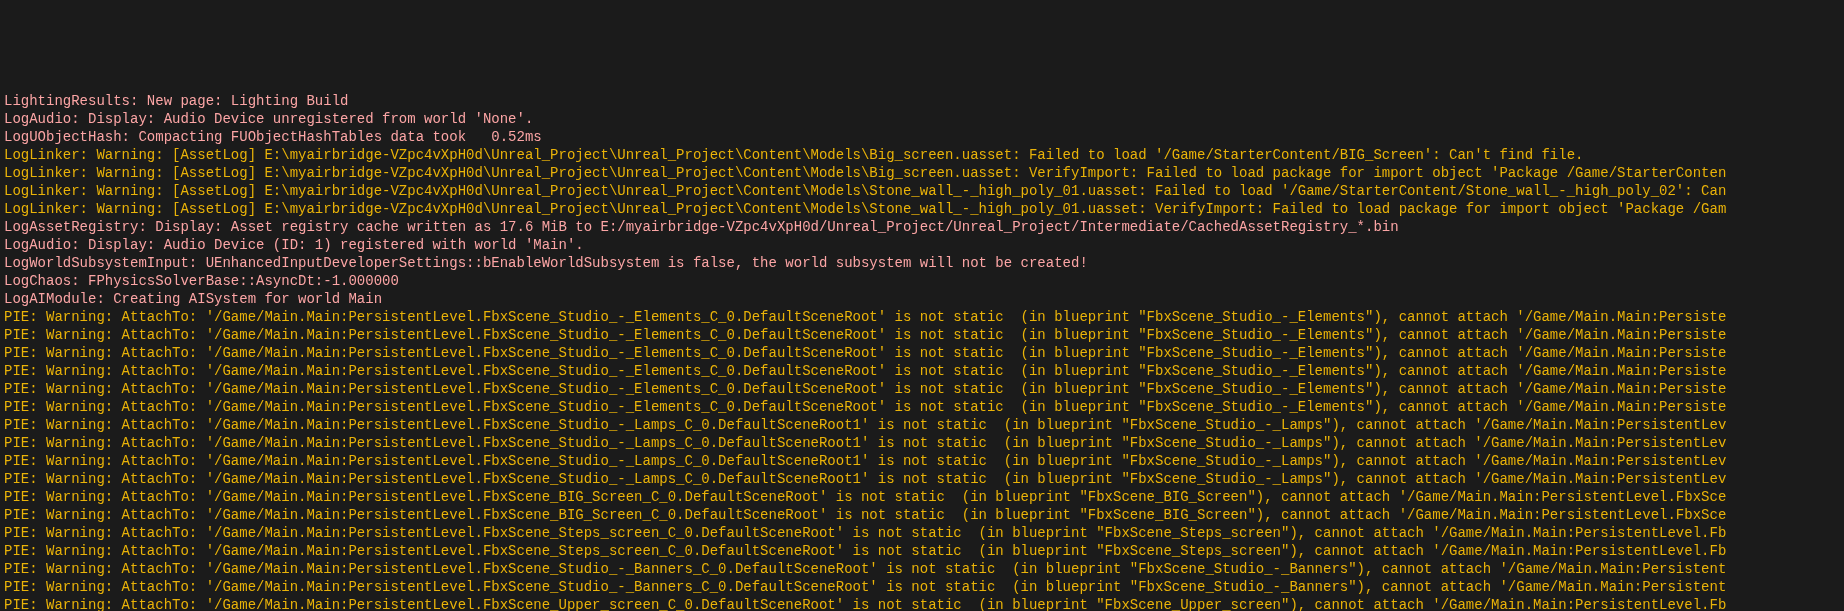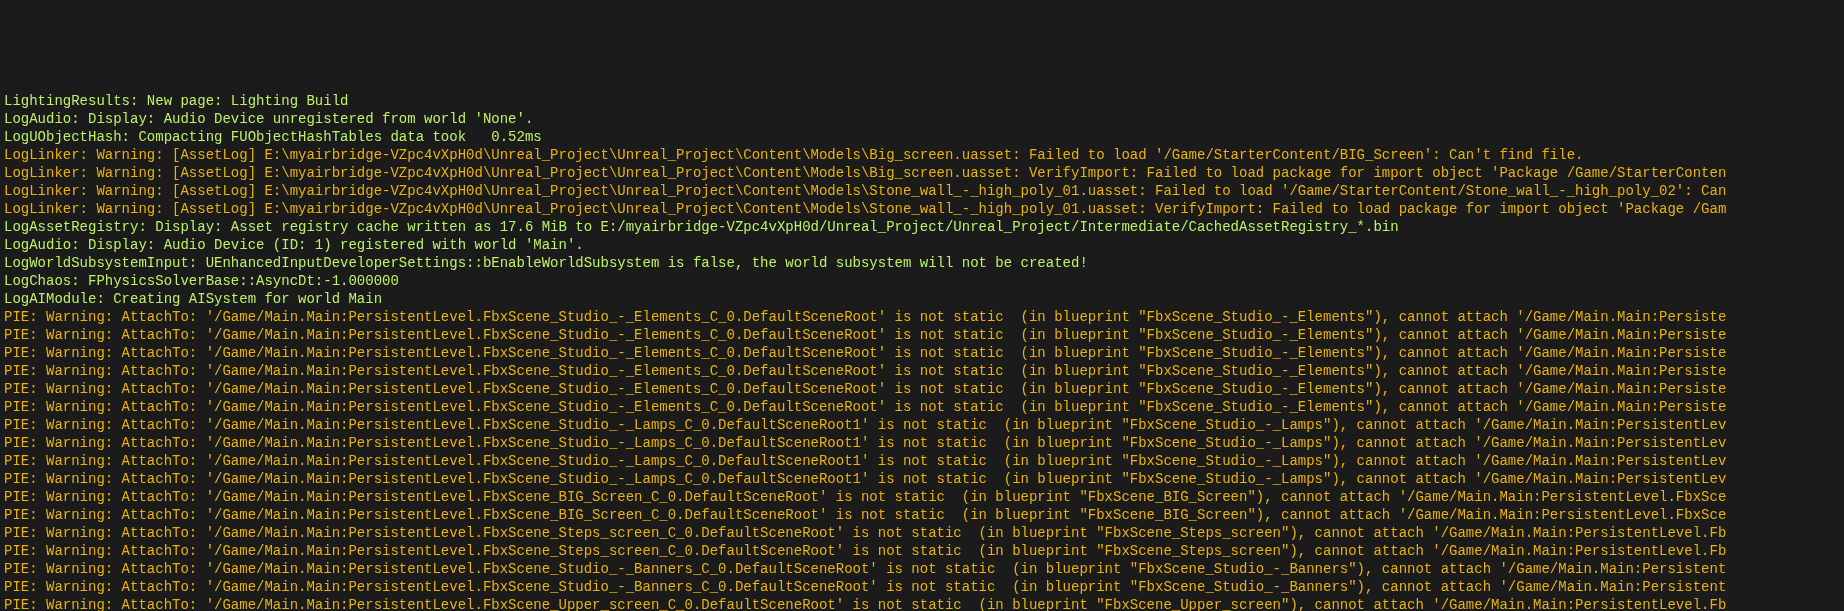--- a/index.html
+++ b/index.html
@@ -13,21 +13,21 @@
     white-space: pre;
     overflow-x: hidden;
   }
   .log {
     padding: 2px 4px 6px 4px;
   }
   .line {
     display: block;
     white-space: pre;
   }
-  .white   { color: #bef264; }
+  .white   { color: #fca5a5; }
   .warn    { color: #eab308; }
 </style>
 </head>
 <body>
 
 
 
 <div class="log" id="log-container"><span class="line white">LightingResults: New page: Lighting Build</span><span class="line white">LogAudio: Display: Audio Device unregistered from world 'None'.</span><span class="line white">LogUObjectHash: Compacting FUObjectHashTables data took   0.52ms</span><span class="line warn">LogLinker: Warning: [AssetLog] E:\myairbridge-VZpc4vXpH0d\Unreal_Project\Unreal_Project\Content\Models\Big_screen.uasset: Failed to load '/Game/StarterContent/BIG_Screen': Can't find file.</span><span class="line warn">LogLinker: Warning: [AssetLog] E:\myairbridge-VZpc4vXpH0d\Unreal_Project\Unreal_Project\Content\Models\Big_screen.uasset: VerifyImport: Failed to load package for import object 'Package /Game/StarterConten</span><span class="line warn">LogLinker: Warning: [AssetLog] E:\myairbridge-VZpc4vXpH0d\Unreal_Project\Unreal_Project\Content\Models\Stone_wall_-_high_poly_01.uasset: Failed to load '/Game/StarterContent/Stone_wall_-_high_poly_02': Can</span><span class="line warn">LogLinker: Warning: [AssetLog] E:\myairbridge-VZpc4vXpH0d\Unreal_Project\Unreal_Project\Content\Models\Stone_wall_-_high_poly_01.uasset: VerifyImport: Failed to load package for import object 'Package /Gam</span><span class="line white">LogAssetRegistry: Display: Asset registry cache written as 17.6 MiB to E:/myairbridge-VZpc4vXpH0d/Unreal_Project/Unreal_Project/Intermediate/CachedAssetRegistry_*.bin</span><span class="line white">LogAudio: Display: Audio Device (ID: 1) registered with world 'Main'.</span><span class="line white">LogWorldSubsystemInput: UEnhancedInputDeveloperSettings::bEnableWorldSubsystem is false, the world subsystem will not be created!</span><span class="line white">LogChaos: FPhysicsSolverBase::AsyncDt:-1.000000</span><span class="line white">LogAIModule: Creating AISystem for world Main</span><span class="line warn">PIE: Warning: AttachTo: '/Game/Main.Main:PersistentLevel.FbxScene_Studio_-_Elements_C_0.DefaultSceneRoot' is not static  (in blueprint "FbxScene_Studio_-_Elements"), cannot attach '/Game/Main.Main:Persiste</span><span class="line warn">PIE: Warning: AttachTo: '/Game/Main.Main:PersistentLevel.FbxScene_Studio_-_Elements_C_0.DefaultSceneRoot' is not static  (in blueprint "FbxScene_Studio_-_Elements"), cannot attach '/Game/Main.Main:Persiste</span><span class="line warn">PIE: Warning: AttachTo: '/Game/Main.Main:PersistentLevel.FbxScene_Studio_-_Elements_C_0.DefaultSceneRoot' is not static  (in blueprint "FbxScene_Studio_-_Elements"), cannot attach '/Game/Main.Main:Persiste</span><span class="line warn">PIE: Warning: AttachTo: '/Game/Main.Main:PersistentLevel.FbxScene_Studio_-_Elements_C_0.DefaultSceneRoot' is not static  (in blueprint "FbxScene_Studio_-_Elements"), cannot attach '/Game/Main.Main:Persiste</span><span class="line warn">PIE: Warning: AttachTo: '/Game/Main.Main:PersistentLevel.FbxScene_Studio_-_Elements_C_0.DefaultSceneRoot' is not static  (in blueprint "FbxScene_Studio_-_Elements"), cannot attach '/Game/Main.Main:Persiste</span><span class="line warn">PIE: Warning: AttachTo: '/Game/Main.Main:PersistentLevel.FbxScene_Studio_-_Elements_C_0.DefaultSceneRoot' is not static  (in blueprint "FbxScene_Studio_-_Elements"), cannot attach '/Game/Main.Main:Persiste</span><span class="line warn">PIE: Warning: AttachTo: '/Game/Main.Main:PersistentLevel.FbxScene_Studio_-_Lamps_C_0.DefaultSceneRoot1' is not static  (in blueprint "FbxScene_Studio_-_Lamps"), cannot attach '/Game/Main.Main:PersistentLev</span><span class="line warn">PIE: Warning: AttachTo: '/Game/Main.Main:PersistentLevel.FbxScene_Studio_-_Lamps_C_0.DefaultSceneRoot1' is not static  (in blueprint "FbxScene_Studio_-_Lamps"), cannot attach '/Game/Main.Main:PersistentLev</span><span class="line warn">PIE: Warning: AttachTo: '/Game/Main.Main:PersistentLevel.FbxScene_Studio_-_Lamps_C_0.DefaultSceneRoot1' is not static  (in blueprint "FbxScene_Studio_-_Lamps"), cannot attach '/Game/Main.Main:PersistentLev</span><span class="line warn">PIE: Warning: AttachTo: '/Game/Main.Main:PersistentLevel.FbxScene_Studio_-_Lamps_C_0.DefaultSceneRoot1' is not static  (in blueprint "FbxScene_Studio_-_Lamps"), cannot attach '/Game/Main.Main:PersistentLev</span><span class="line warn">PIE: Warning: AttachTo: '/Game/Main.Main:PersistentLevel.FbxScene_BIG_Screen_C_0.DefaultSceneRoot' is not static  (in blueprint "FbxScene_BIG_Screen"), cannot attach '/Game/Main.Main:PersistentLevel.FbxSce</span><span class="line warn">PIE: Warning: AttachTo: '/Game/Main.Main:PersistentLevel.FbxScene_BIG_Screen_C_0.DefaultSceneRoot' is not static  (in blueprint "FbxScene_BIG_Screen"), cannot attach '/Game/Main.Main:PersistentLevel.FbxSce</span><span class="line warn">PIE: Warning: AttachTo: '/Game/Main.Main:PersistentLevel.FbxScene_Steps_screen_C_0.DefaultSceneRoot' is not static  (in blueprint "FbxScene_Steps_screen"), cannot attach '/Game/Main.Main:PersistentLevel.Fb</span><span class="line warn">PIE: Warning: AttachTo: '/Game/Main.Main:PersistentLevel.FbxScene_Steps_screen_C_0.DefaultSceneRoot' is not static  (in blueprint "FbxScene_Steps_screen"), cannot attach '/Game/Main.Main:PersistentLevel.Fb</span><span class="line warn">PIE: Warning: AttachTo: '/Game/Main.Main:PersistentLevel.FbxScene_Studio_-_Banners_C_0.DefaultSceneRoot' is not static  (in blueprint "FbxScene_Studio_-_Banners"), cannot attach '/Game/Main.Main:Persistent</span><span class="line warn">PIE: Warning: AttachTo: '/Game/Main.Main:PersistentLevel.FbxScene_Studio_-_Banners_C_0.DefaultSceneRoot' is not static  (in blueprint "FbxScene_Studio_-_Banners"), cannot attach '/Game/Main.Main:Persistent</span><span class="line warn">PIE: Warning: AttachTo: '/Game/Main.Main:PersistentLevel.FbxScene_Upper_screen_C_0.DefaultSceneRoot' is not static  (in blueprint "FbxScene_Upper_screen"), cannot attach '/Game/Main.Main:PersistentLevel.Fb</span></div>
 
 

